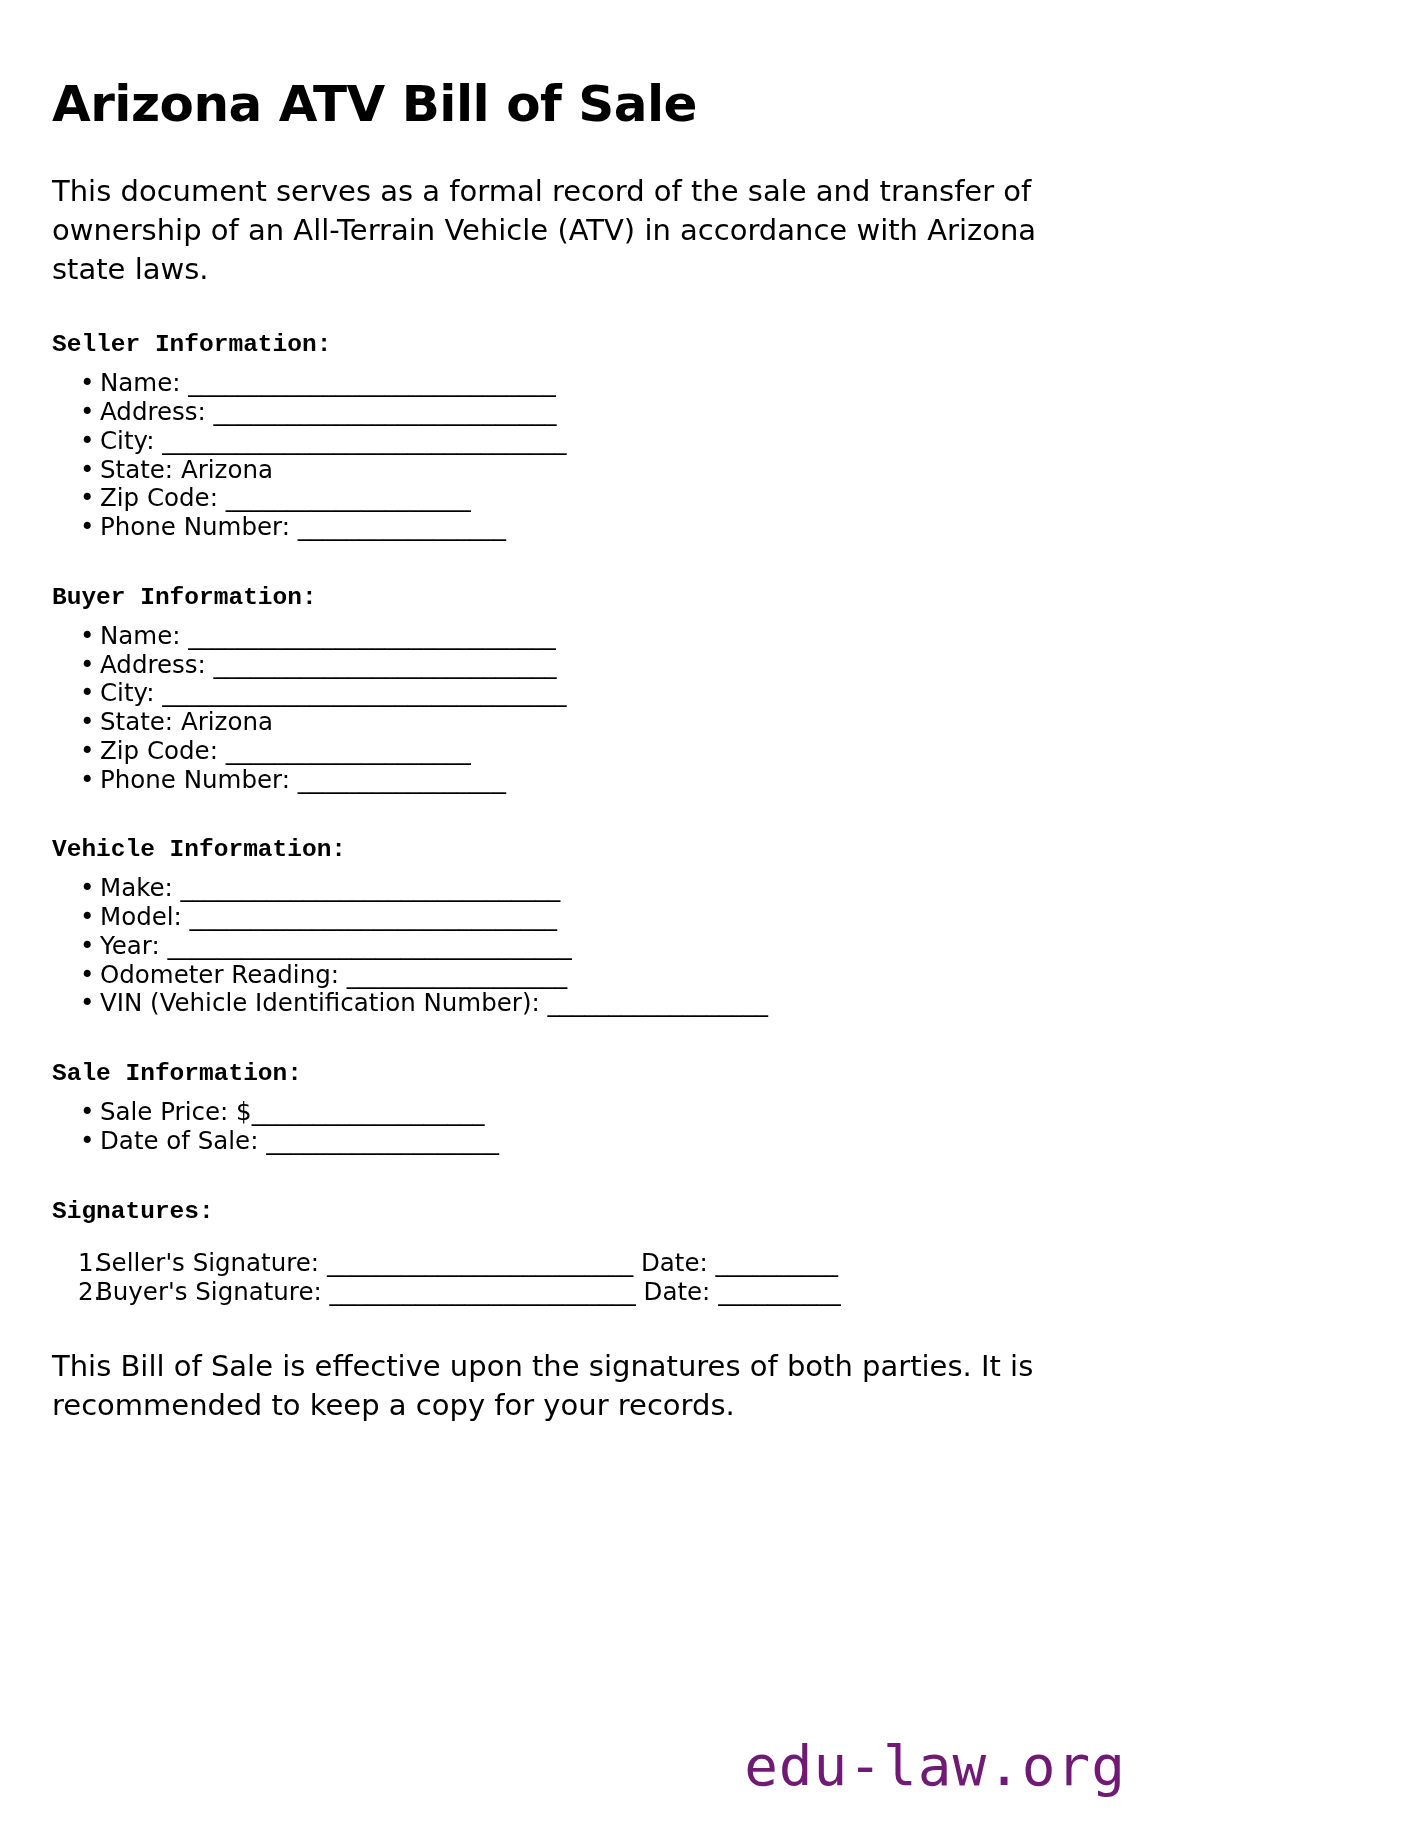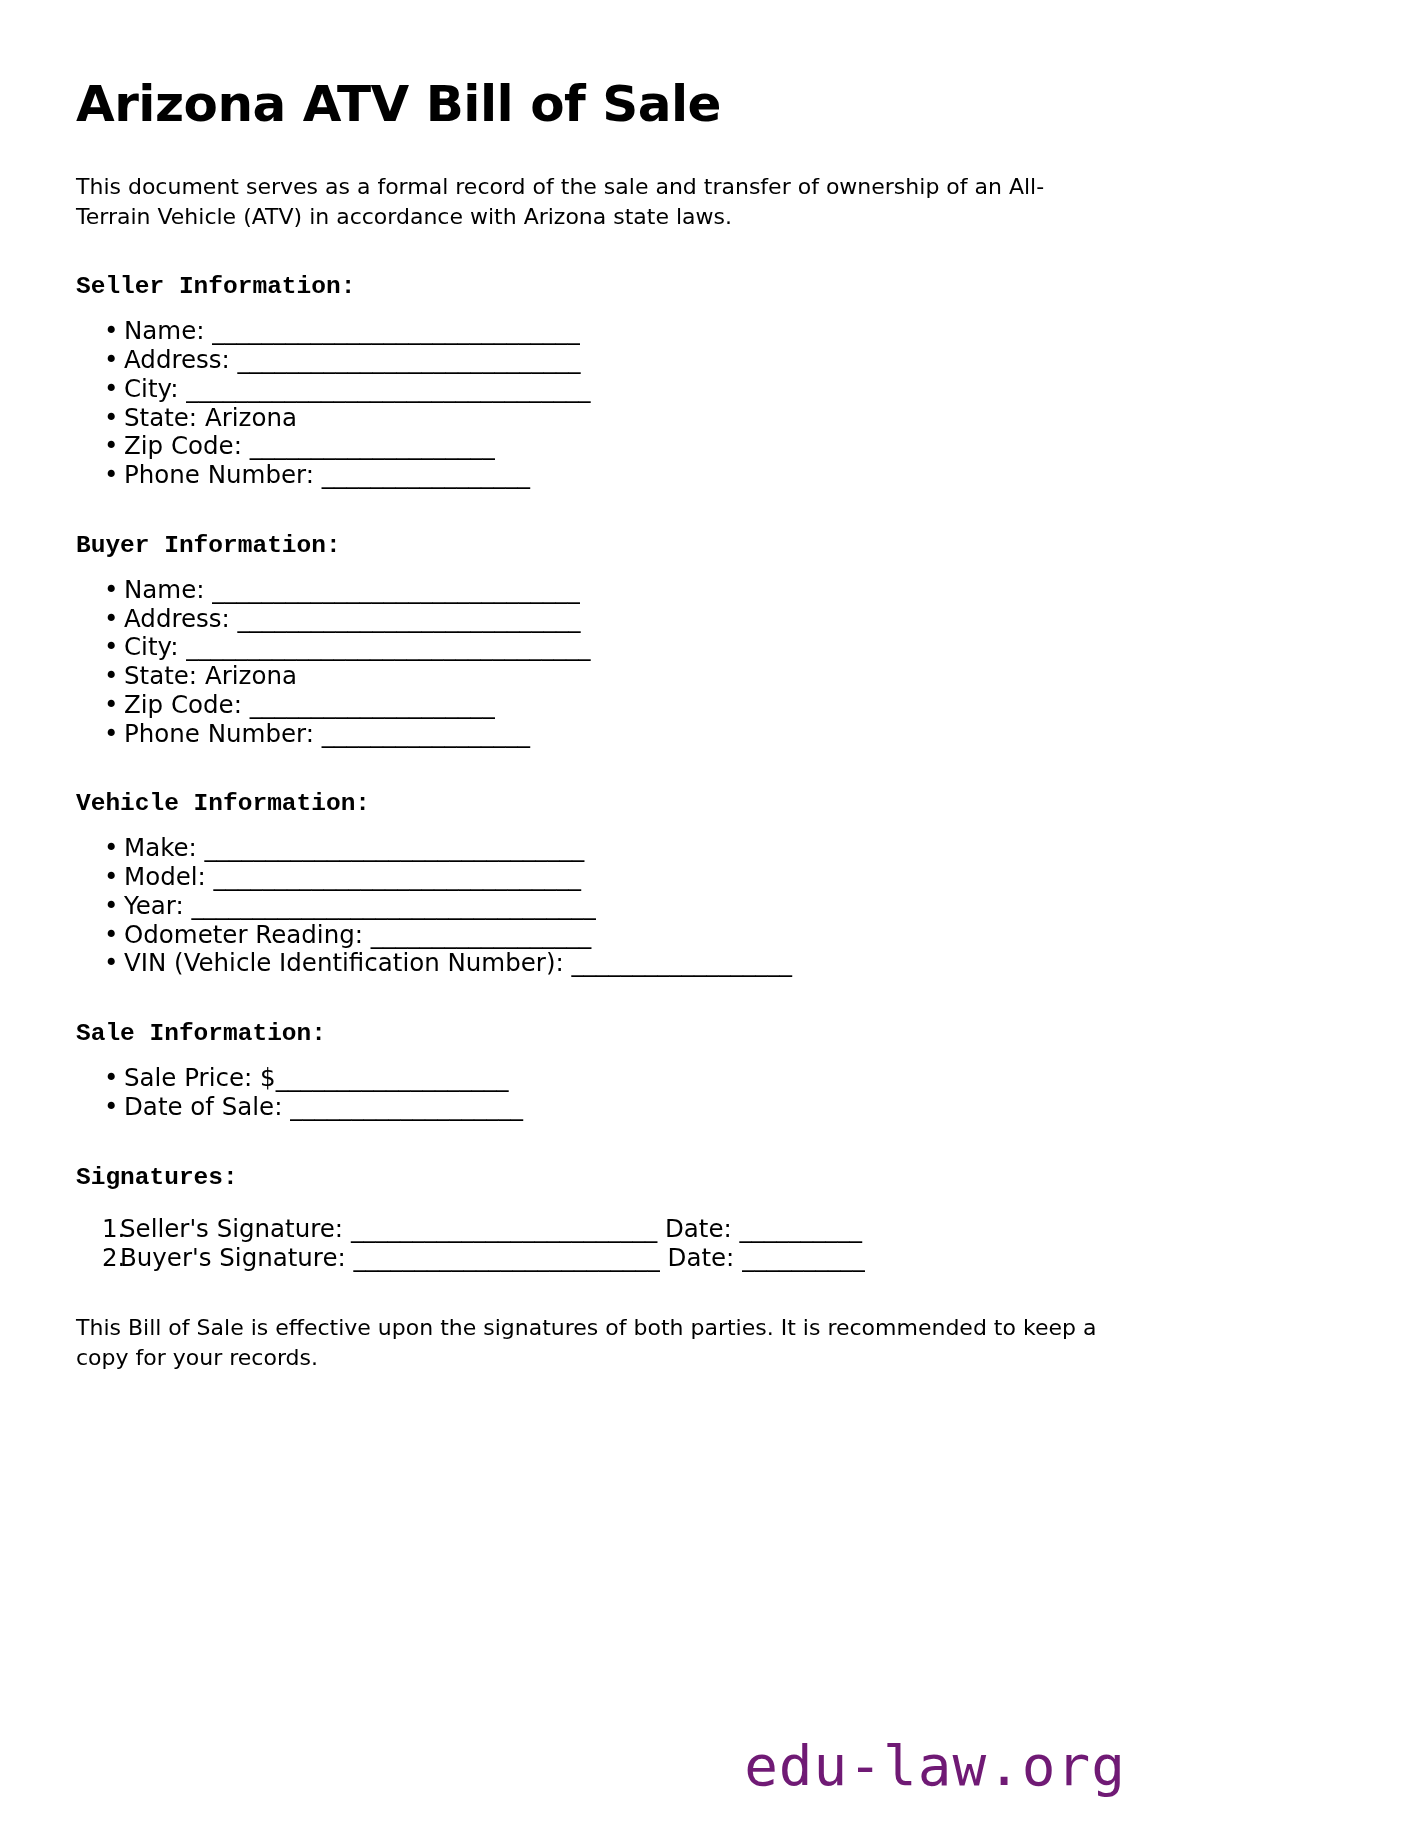--- a/index.html
+++ b/index.html
@@ -15,48 +15,48 @@
     font-family: "DejaVu Sans", sans-serif;
     color: #000000;
     overflow: hidden;
   }
   .page {
     position: absolute;
     left: 0; top: 0;
     width: 1188px;
     height: 1832px;
     box-sizing: border-box;
-    padding: 76px 78px 0 76px;
+    padding: 76px 78px 0 52px;
     background: #ffffff;
   }
   h1.doc-title {
     font-size: 50px;
     font-weight: bold;
     letter-spacing: -0.5px;
     margin: 0 0 0 0;
     line-height: 1.12;
     font-family: "DejaVu Sans", sans-serif;
   }
   p.para {
-    font-size: 22px;
+    font-size: 29px;
     line-height: 1.35;
     margin: 40px 0 0 0;
     max-width: 1070px;
     font-family: "DejaVu Sans", sans-serif;
   }
   h2.section-head {
     font-size: 24.5px;
     font-weight: bold;
     margin: 40px 0 0 0;
     line-height: 1.3;
     font-family: Liberation Mono, monospace;
   }
   ul.field-list {
     list-style: none;
-    margin: 14px 0 0 0;
+    margin: 8px 0 0 0;
     padding: 0;
   }
   ul.field-list > li {
     font-size: 24.5px;
     line-height: 1.175;
     position: relative;
     padding-left: 48px;
     white-space: nowrap;
   }
   ul.field-list > li::before {

